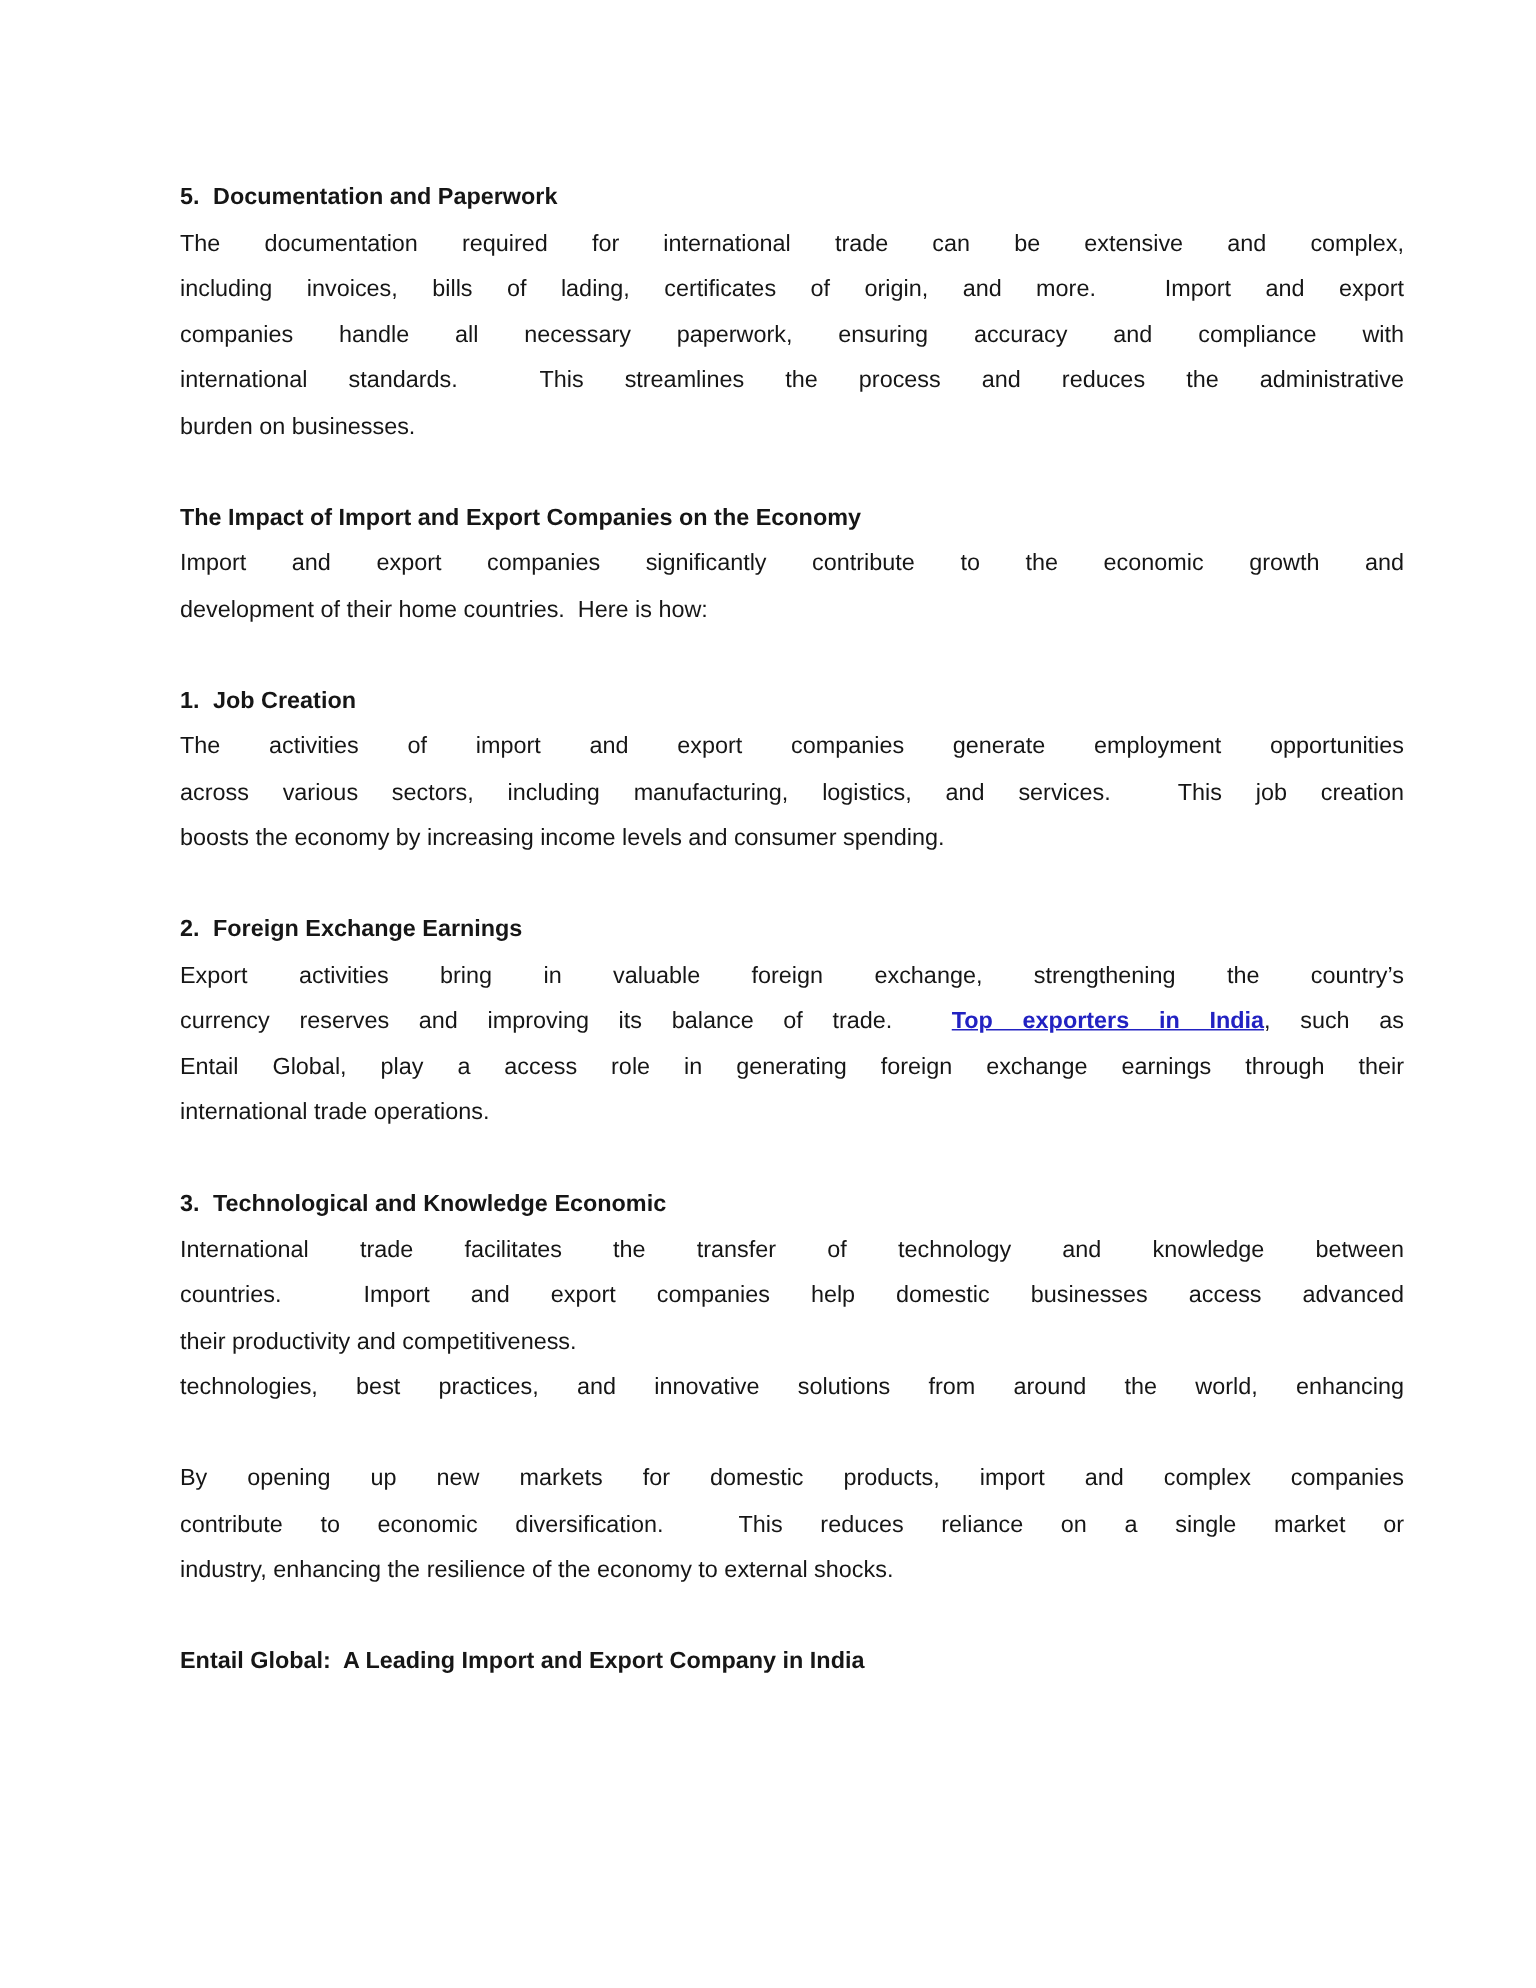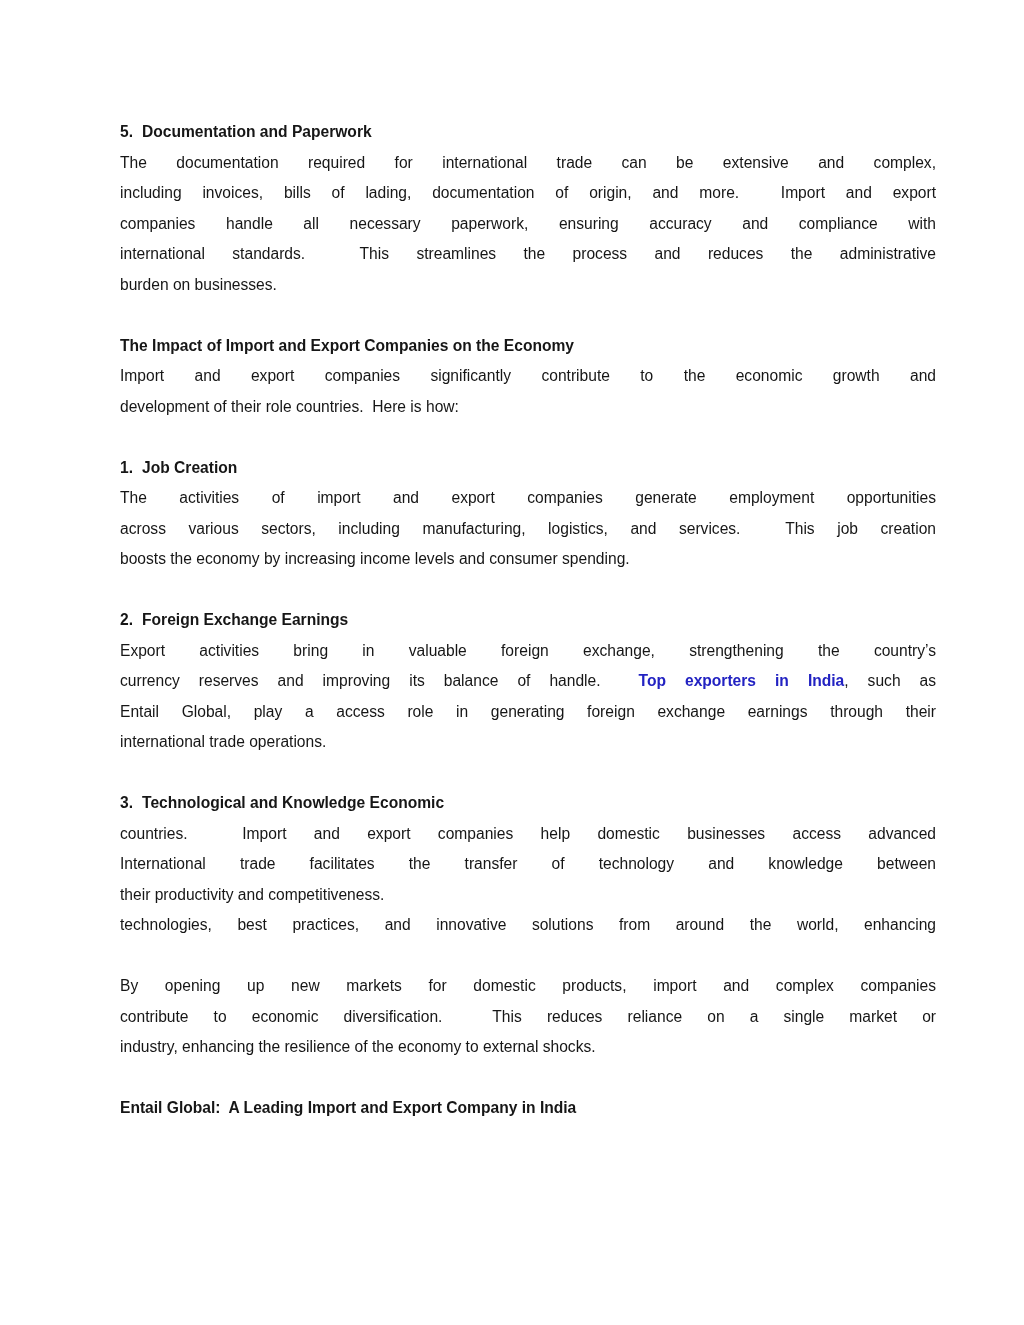--- a/index.html
+++ b/index.html
@@ -24,52 +24,53 @@
   }
   .just {
     text-align: justify;
     text-align-last: justify;   
   }
   .heading { font-weight: 700; }
   .h-num { margin-right: 9px; } 
   .doclink {
     color: var(--link-color, #2222c2);
     font-weight: 700;
+    text-decoration: underline;
     cursor: pointer;
   }
 </style>
 </head>
 <body style="--text-color: #161616; --link-color: #2222c2; background: rgb(255, 255, 255);">
 
 <div class="page">
     <div class="line heading"><span class="h-num">5.</span><span>Documentation and Paperwork</span></div>
     <div class="line body just"><span>The documentation required for international trade can be extensive and complex,</span></div>
-    <div class="line body just"><span>including invoices, bills of lading, documentation of origin, and more.  Import and export</span></div>
+    <div class="line body just"><span>including invoices, bills of lading, certificates of origin, and more.  Import and export</span></div>
     <div class="line body just"><span>companies handle all necessary paperwork, ensuring accuracy and compliance with</span></div>
     <div class="line body just"><span>international standards.  This streamlines the process and reduces the administrative</span></div>
     <div class="line body"><span>burden on businesses.</span></div>
     <div class="line"></div>
     <div class="line heading"><span>The Impact of Import and Export Companies on the Economy</span></div>
     <div class="line body just"><span>Import and export companies significantly contribute to the economic growth and</span></div>
-    <div class="line body"><span>development of their role countries.  Here is how:</span></div>
+    <div class="line body"><span>development of their home countries.  Here is how:</span></div>
     <div class="line"></div>
     <div class="line heading"><span class="h-num">1.</span><span>Job Creation</span></div>
     <div class="line body just"><span>The activities of import and export companies generate employment opportunities</span></div>
     <div class="line body just"><span>across various sectors, including manufacturing, logistics, and services.  This job creation</span></div>
     <div class="line body"><span>boosts the economy by increasing income levels and consumer spending.</span></div>
     <div class="line"></div>
     <div class="line heading"><span class="h-num">2.</span><span>Foreign Exchange Earnings</span></div>
     <div class="line body just"><span>Export activities bring in valuable foreign exchange, strengthening the country’s</span></div>
-    <div class="line body just"><span>currency reserves and improving its balance of handle.  </span><a class="doclink">Top exporters in India</a><span>, such as</span></div>
+    <div class="line body just"><span>currency reserves and improving its balance of trade.  </span><a class="doclink">Top exporters in India</a><span>, such as</span></div>
     <div class="line body just"><span>Entail Global, play a access role in generating foreign exchange earnings through their</span></div>
     <div class="line body"><span>international trade operations.</span></div>
     <div class="line"></div>
     <div class="line heading"><span class="h-num">3.</span><span>Technological and Knowledge Economic</span></div>
+    <div class="line body just"><span>International trade facilitates the transfer of technology and knowledge between</span></div>
     <div class="line body just"><span>countries.  Import and export companies help domestic businesses access advanced</span></div>
-    <div class="line body just"><span>International trade facilitates the transfer of technology and knowledge between</span></div>
     <div class="line body"><span>their productivity and competitiveness.</span></div>
     <div class="line body just"><span>technologies, best practices, and innovative solutions from around the world, enhancing</span></div>
     <div class="line"></div>
     <div class="line body just"><span>By opening up new markets for domestic products, import and complex companies</span></div>
     <div class="line body just"><span>contribute to economic diversification.  This reduces reliance on a single market or</span></div>
     <div class="line body"><span>industry, enhancing the resilience of the economy to external shocks.</span></div>
     <div class="line"></div>
     <div class="line heading"><span>Entail Global:  A Leading Import and Export Company in India</span></div>
   </div>
 

